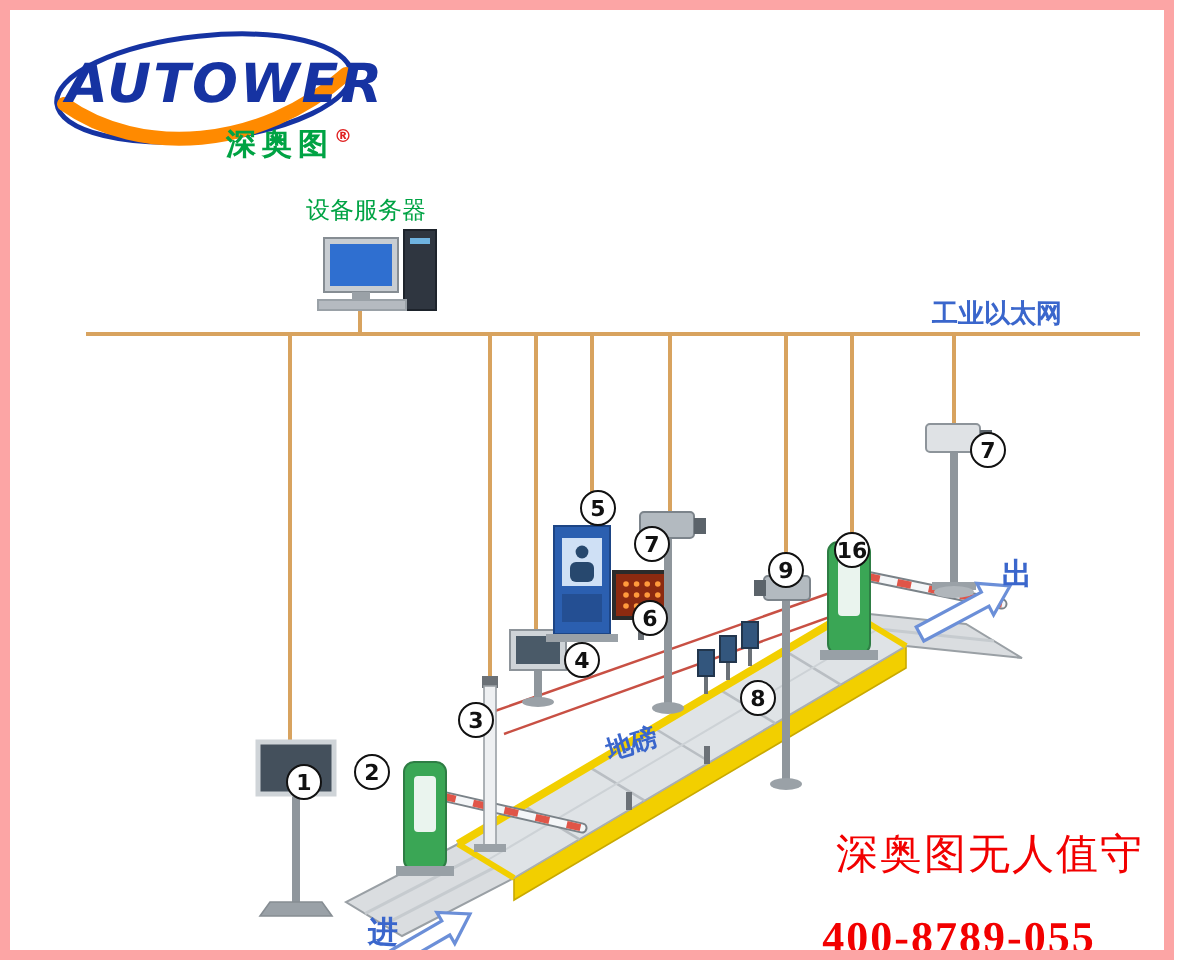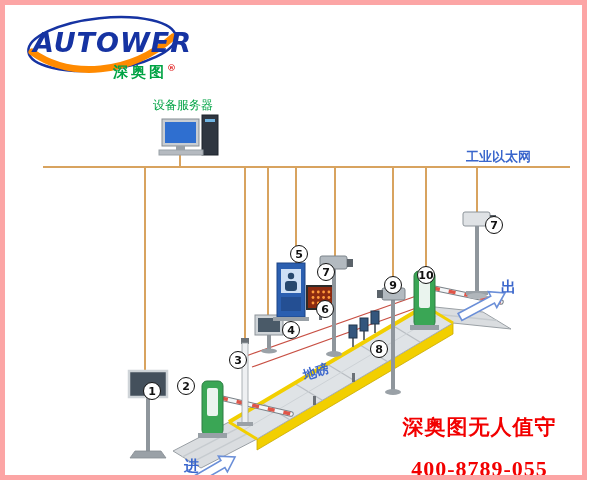--- a/index.html
+++ b/index.html
@@ -22,21 +22,21 @@
   .beam{stroke:#c85044;stroke-width:1.2;}
   .label{position:absolute;z-index:4;white-space:nowrap;}
   .brand{left:28px;top:22px;font-size:27px;font-weight:bold;font-style:italic;color:var(--logo-blue);letter-spacing:1px;}
   .logo-sub{left:92px;top:58px;font-size:15px;font-weight:bold;color:var(--logo-green);letter-spacing:3px;margin-left:16px;}
   .reg{font-size:9px;color:#e02020;vertical-align:super;letter-spacing:0;}
   .server-label{left:148px;top:92px;font-size:12px;color:var(--logo-green);font-weight:normal;}
   .eth-label{left:461px;top:143px;font-size:13px;font-weight:bold;color:var(--label-blue);}
   .scale-label{left:298px;top:358px;font-size:13px;font-weight:bold;color:var(--label-blue);transform:rotate(-17deg);}
   .in-label{left:179px;top:452px;font-size:15px;font-weight:bold;color:var(--label-blue);}
   .out-label{left:496px;top:273px;font-size:15px;font-weight:bold;color:var(--label-blue);}
-  .footer-1{left:382px;top:408px;width:185px;text-align:center;font-size:21px;font-weight:bold;color:var(--accent-red);font-family:"Liberation Serif","DejaVu Serif",serif;letter-spacing:1px;}
+  .footer-1{left:382px;top:408px;width:185px;text-align:right;font-size:21px;font-weight:normal;color:var(--accent-red);font-family:"Liberation Serif","DejaVu Serif",serif;letter-spacing:1px;}
   .footer-2{left:382px;top:451px;width:185px;text-align:center;font-size:22px;font-weight:bold;color:var(--accent-red);font-family:"Liberation Serif","DejaVu Serif",serif;letter-spacing:1px;}
   .marker{
     position:absolute;width:18px;height:18px;box-sizing:border-box;
     border:1.6px solid #111;border-radius:50%;background:#fff;color:#111;
     display:flex;align-items:center;justify-content:center;
     font-size:11px;font-weight:bold;z-index:5;
   }
   .m1{left:138px;top:377px}.m2{left:172px;top:372px}.m3{left:224px;top:346px}
   .m4{left:277px;top:316px}.m5{left:285px;top:240px}.m6{left:311px;top:295px}
   .m7{left:312px;top:258px}.m8{left:365px;top:335px}.m9{left:379px;top:271px}
@@ -223,16 +223,16 @@
 
   <div class="marker m1">1</div>
   <div class="marker m2">2</div>
   <div class="marker m3">3</div>
   <div class="marker m4">4</div>
   <div class="marker m5">5</div>
   <div class="marker m6">6</div>
   <div class="marker m7">7</div>
   <div class="marker m8">8</div>
   <div class="marker m9">9</div>
-  <div class="marker m10">10</div>
+  <div class="marker m10">16</div>
   <div class="marker m11">7</div>
 
 </div>
 
 </body></html>

